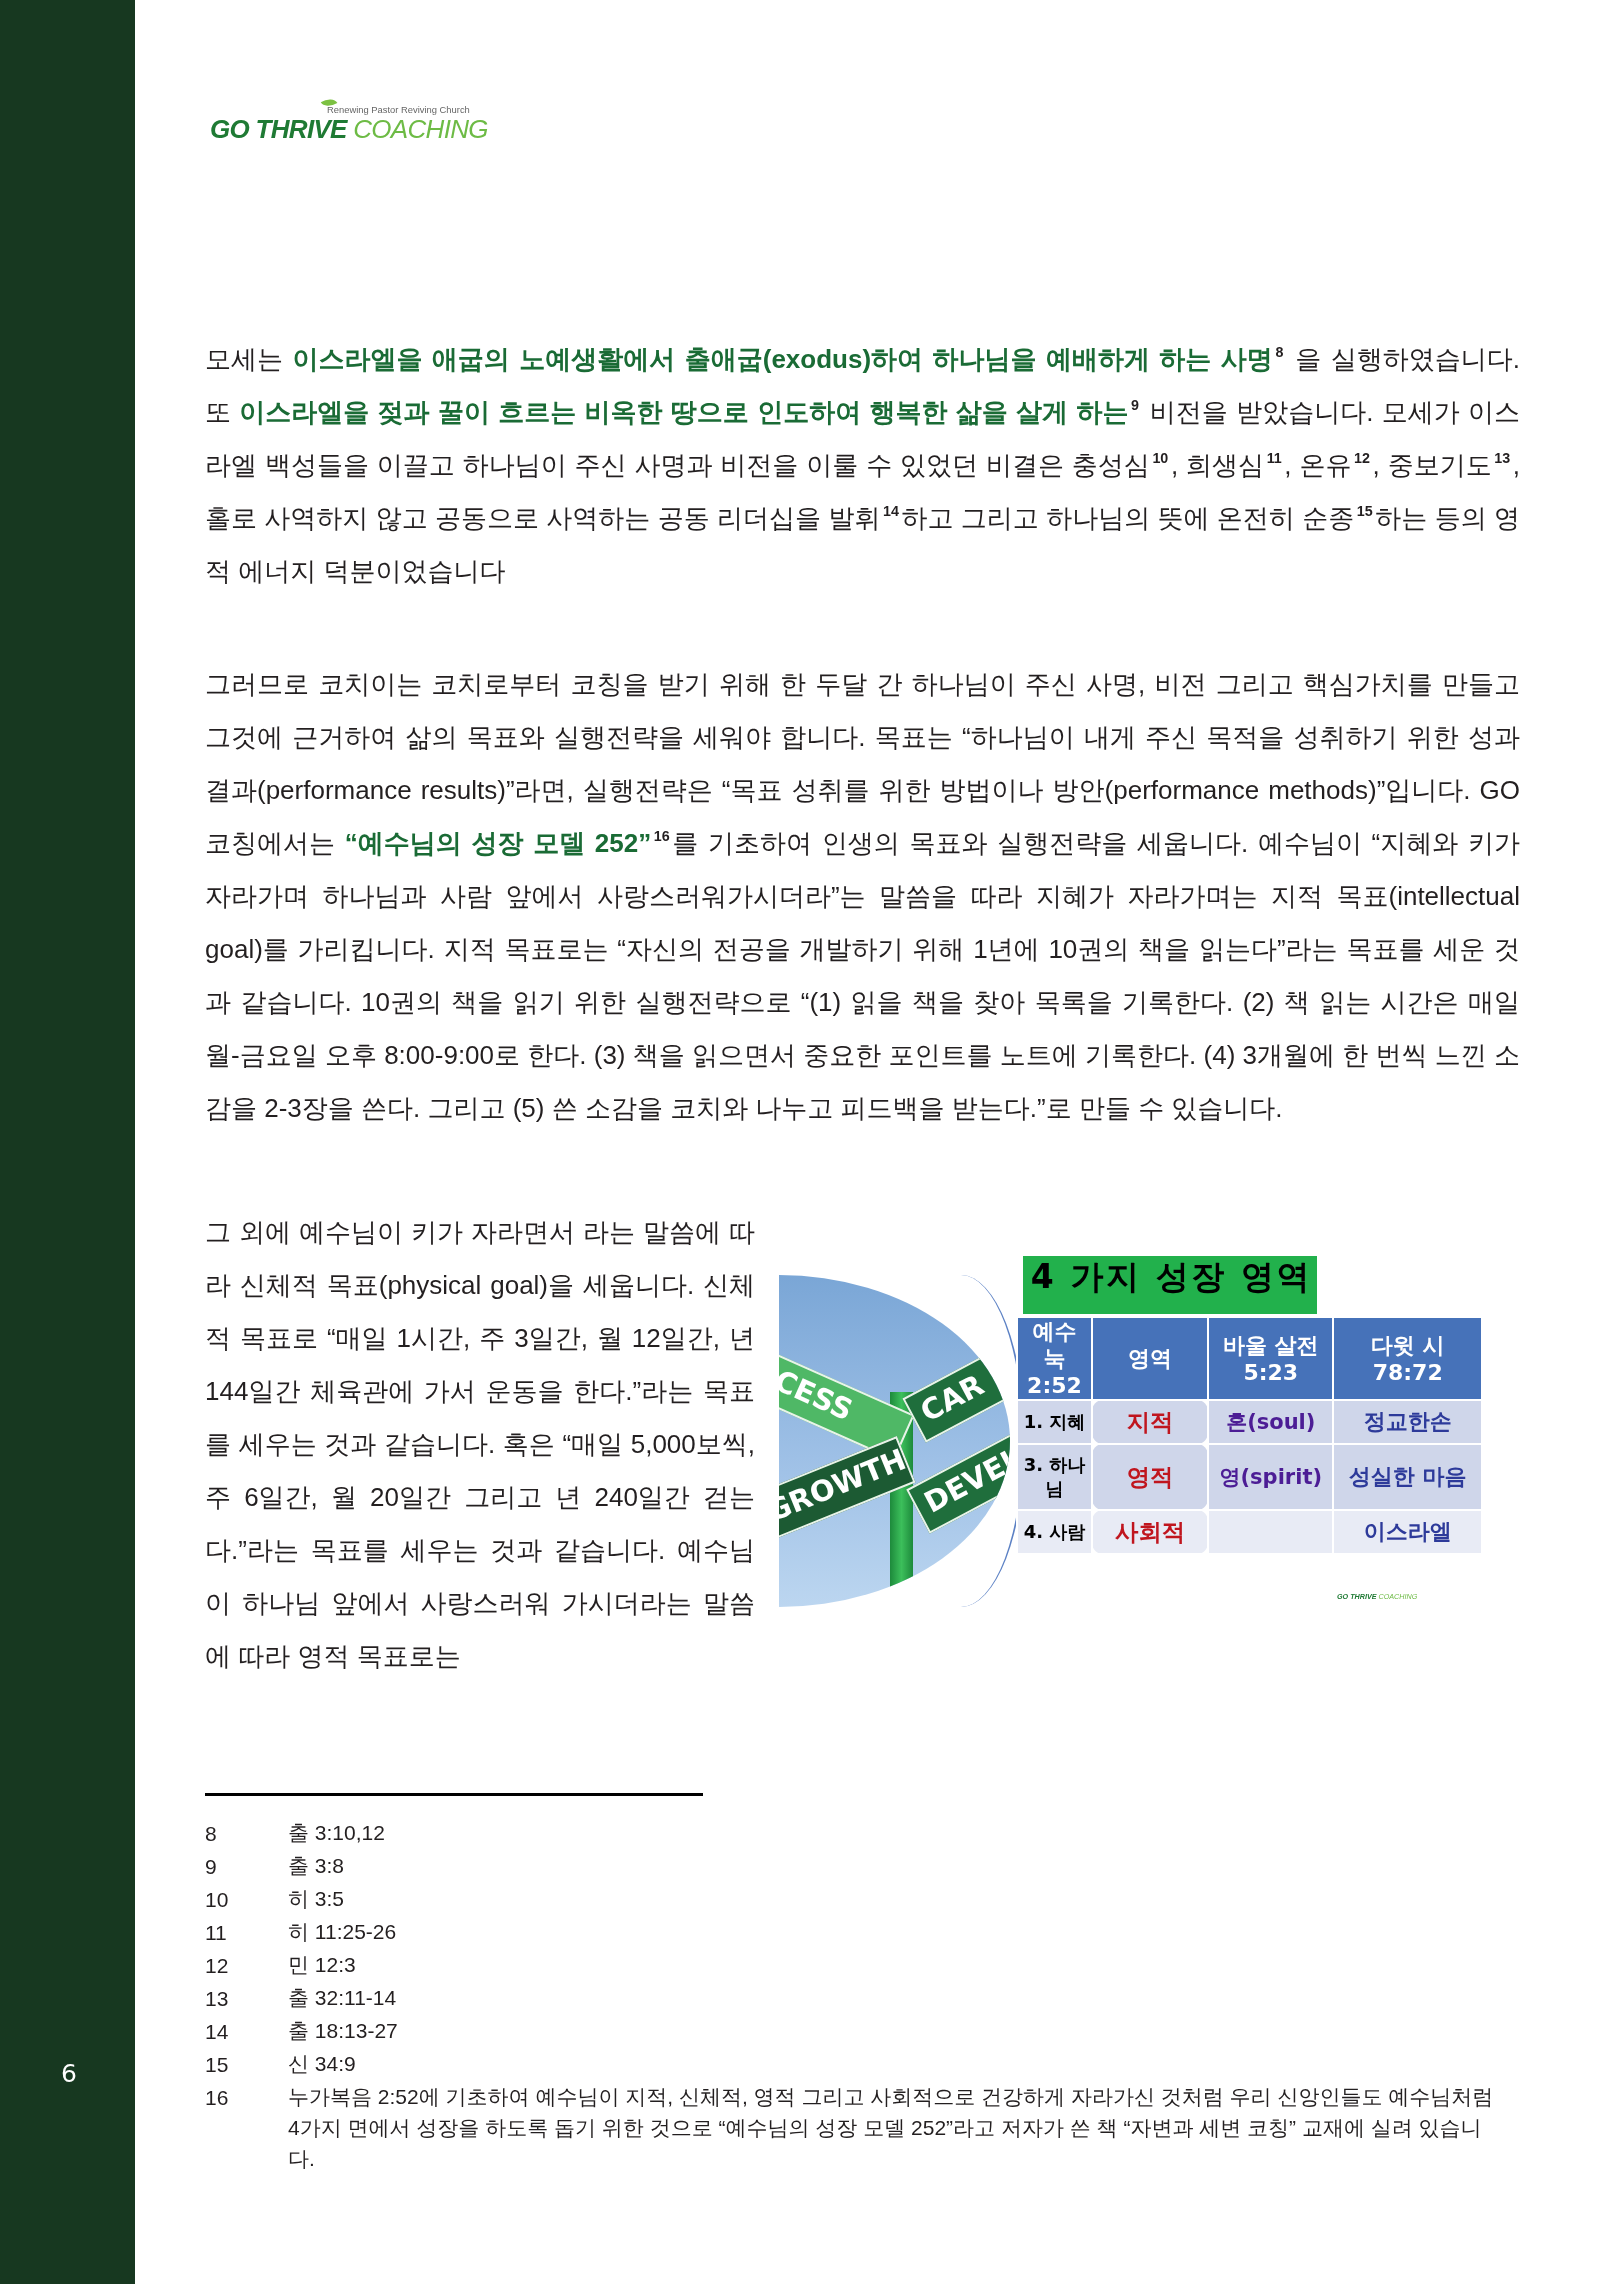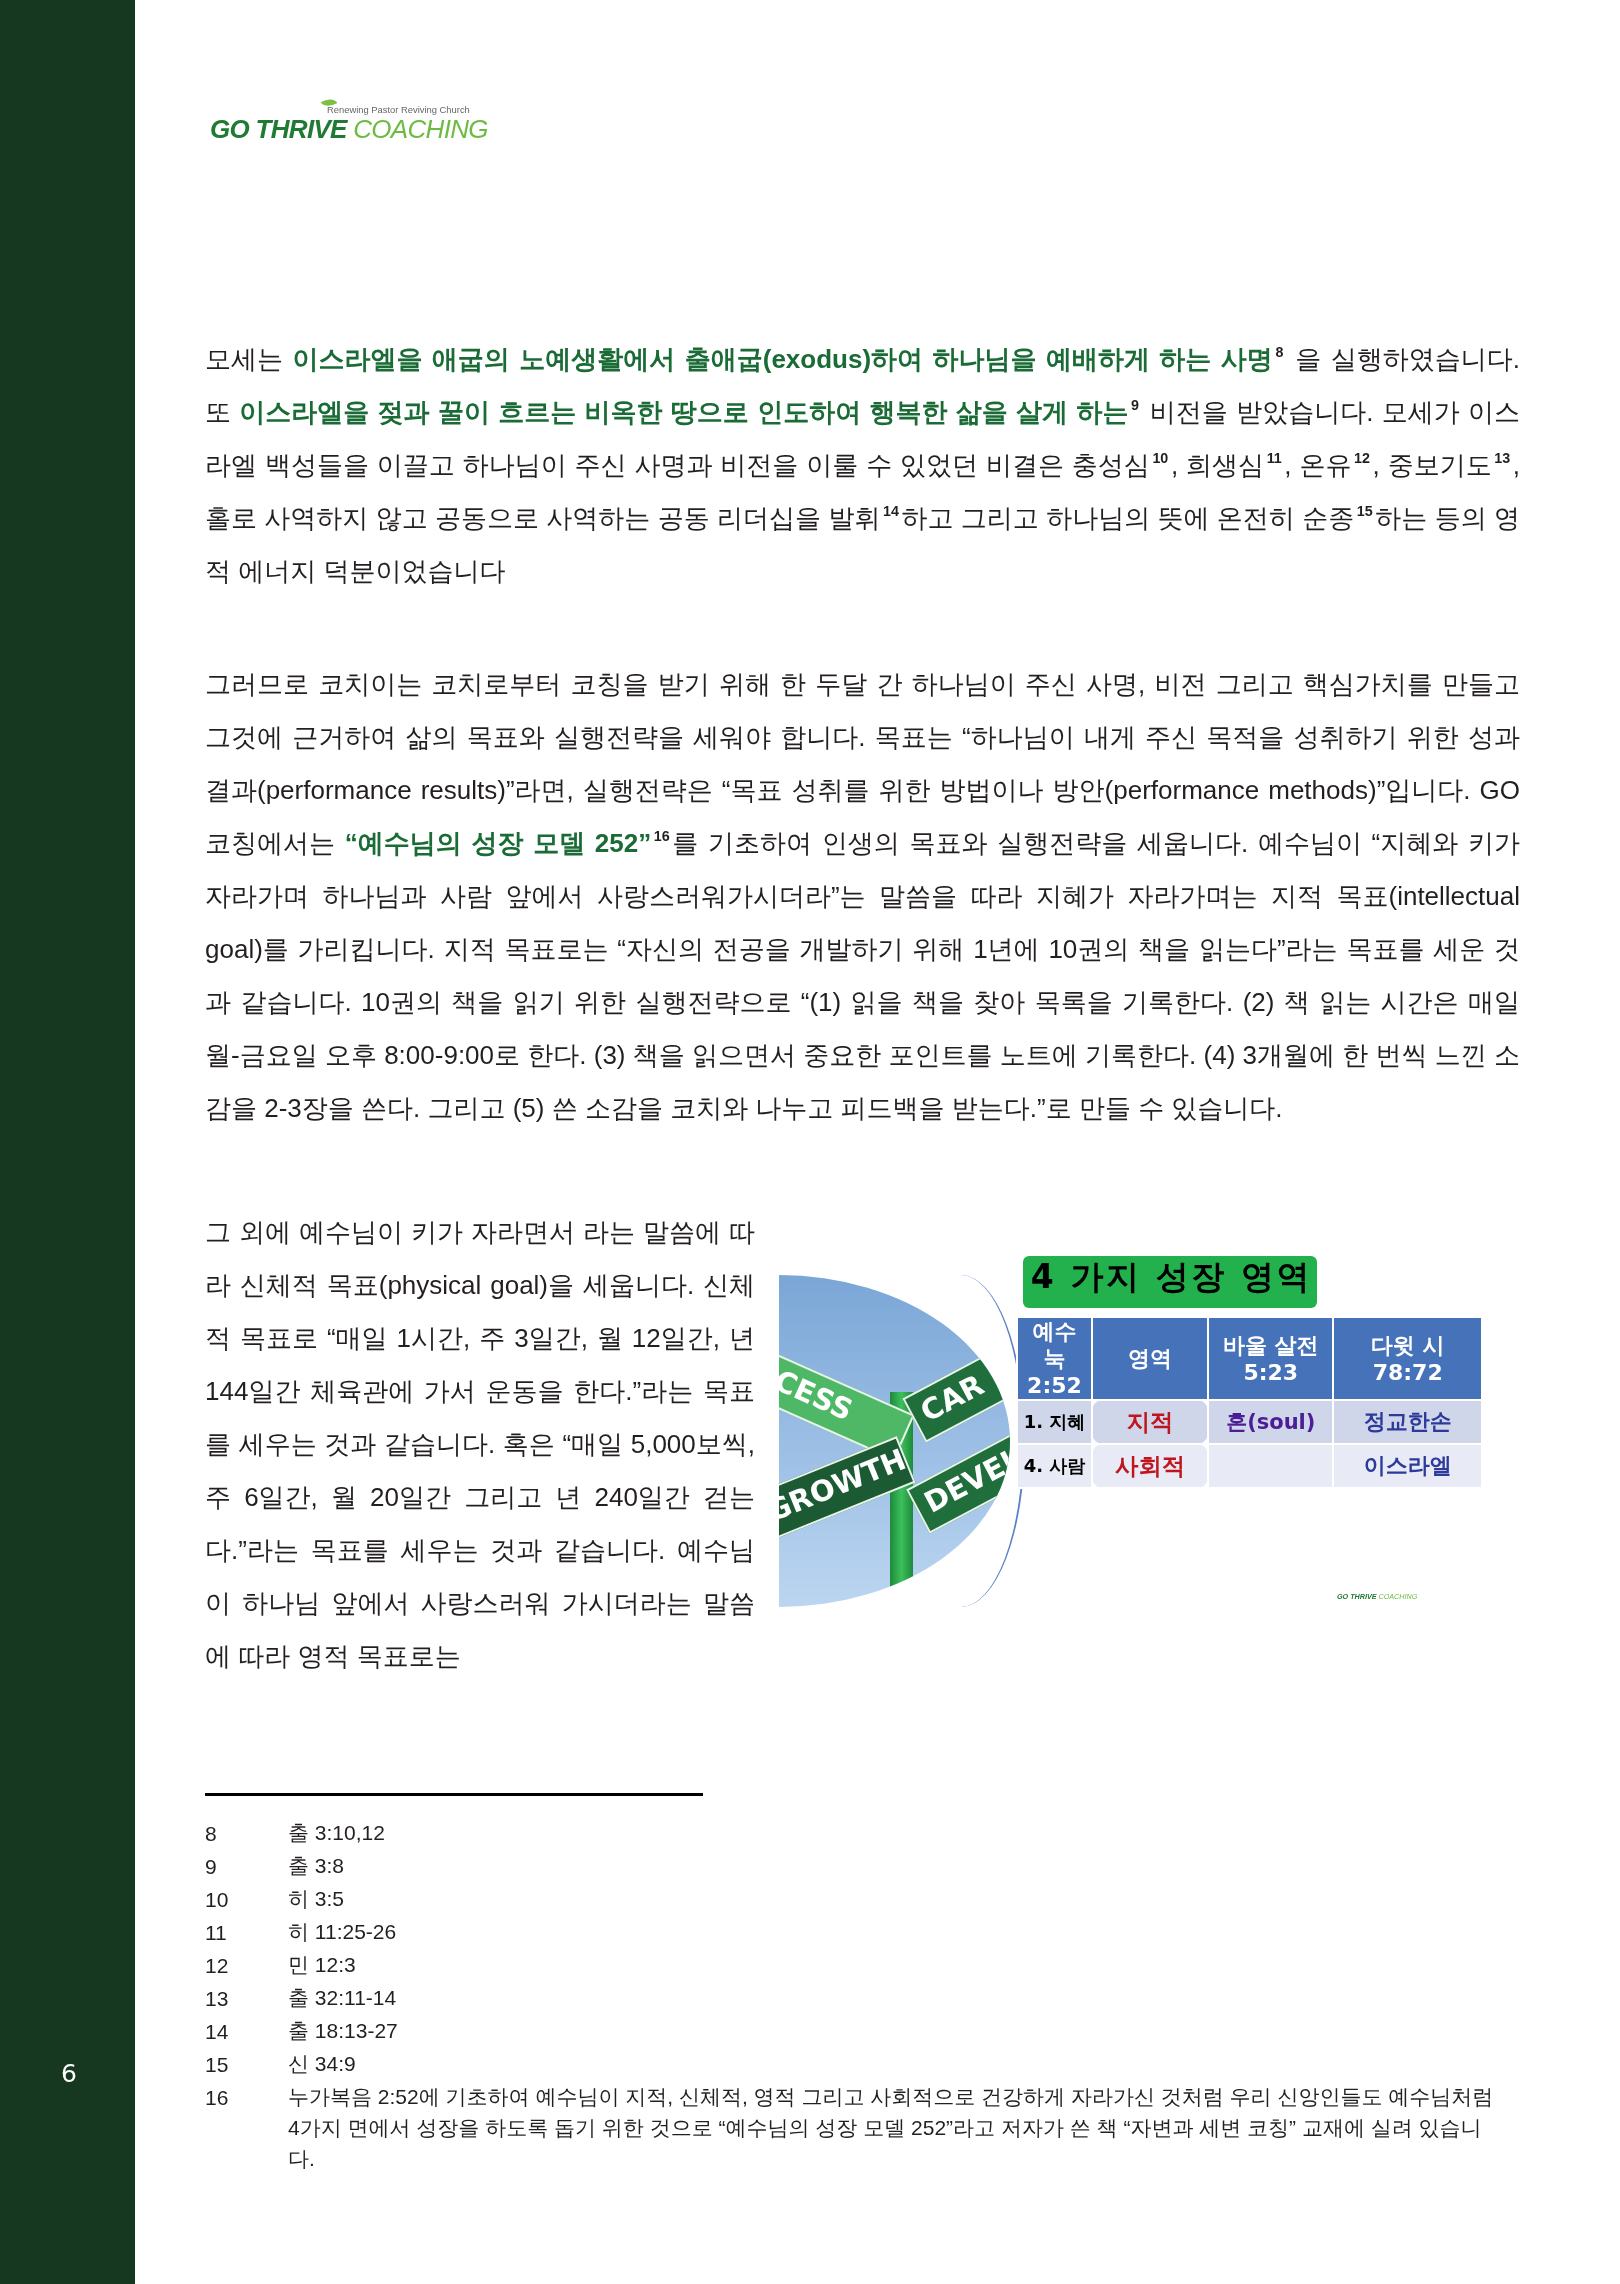--- a/index.html
+++ b/index.html
@@ -40,23 +40,23 @@
   .photo .sign { position:absolute; height:46px; background:#2e8b4a; border:2.6px solid #e8f3e8;
     color:#fff; font-weight:bold; font-size:29px; line-height:43px; padding:0 9px; white-space:nowrap;
     font-family:"DejaVu Sans",sans-serif; }
   .sign.s1 { left:-19.5px; top:107px; width:130px; transform:rotate(24deg); background:#4fb866; }
   .sign.s2 { left:127px; top:88px; width:117px; transform:rotate(-28deg); background:#1f6e3c; }
   .sign.s3 { left:-26px; top:189px; width:137px; transform:rotate(-22deg); background:#1c5a33; }
   .sign.s4 { left:130px; top:176px; width:130px; transform:rotate(-28deg); background:#1f6e3c; }
   .arc { position:absolute; left:189px; top:31px; width:62px; height:332px;
     border-right:2.6px solid #5b80c4; border-radius:0 100% 100% 0 / 0 50% 50% 0; }
 
-  .fig-title { position:absolute; left:251px; top:11.7px; width:294px; height:52px; background:#22b14c;
+  .fig-title { position:absolute; left:251px; top:11.7px; width:294px; height:58px; background:#22b14c;
     color:#000; font-weight:bold; font-size:33px; line-height:42px; padding-left:7.8px; box-sizing:border-box;
-    font-family:"DejaVu Sans",sans-serif; letter-spacing:2.6px;border-radius:6px; }
+    font-family:"DejaVu Sans",sans-serif; letter-spacing:2.6px; }
 
   table.growth { position:absolute; left:244px; top:72px; width:467px; border-collapse:collapse;
     font-family:"DejaVu Sans",sans-serif; font-weight:bold; }
   table.growth th, table.growth td { border:2px solid #ffffff; padding:0 5.2px; text-align:center; }
   table.growth th { background:#4672b9; color:#ffffff; font-size:22px; line-height:27px; height:61px;
     text-align:center; font-weight:bold; }
   table.growth td { height:42px; font-size:19.5px; }
   table.growth tr.odd td { background:#cfd6ea; }
   table.growth tr.even td { background:#e8ebf5; }
   table.growth tr.tall td { height:64px; }
@@ -124,20 +124,26 @@
         <th>다윗 시78:72</th>
       </tr>
     </thead>
     <tbody>
       <tr class="odd">
         <td class="c-area">1. 지혜</td>
         <td class="c-domain">지적</td>
         <td class="c-paul">혼(soul)</td>
         <td class="c-david">정교한손</td>
       </tr>
+      <tr class="odd tall">
+        <td class="c-area">3. 하나님</td>
+        <td class="c-domain">영적</td>
+        <td class="c-paul">영(spirit)</td>
+        <td class="c-david">성실한 마음</td>
+      </tr>
       <tr class="even">
         <td class="c-area">4. 사람</td>
         <td class="c-domain">사회적</td>
         <td class="c-paul"></td>
         <td class="c-david">이스라엘</td>
       </tr>
     </tbody>
   </table>
 
   <div class="mini-logo">

